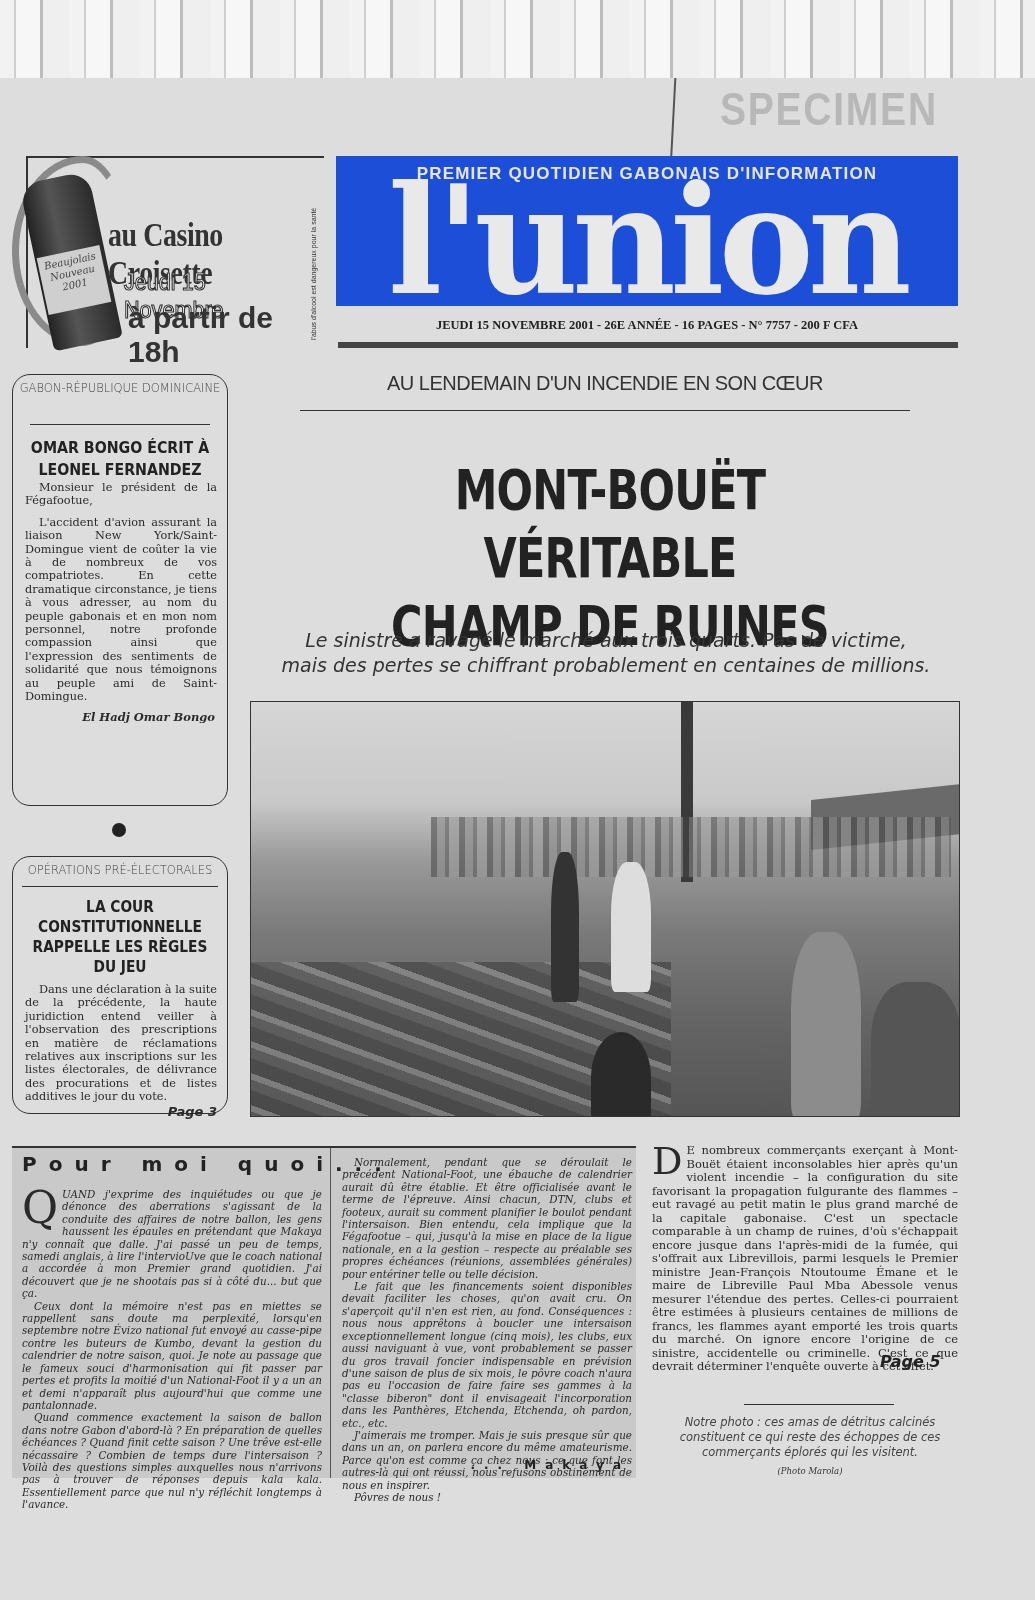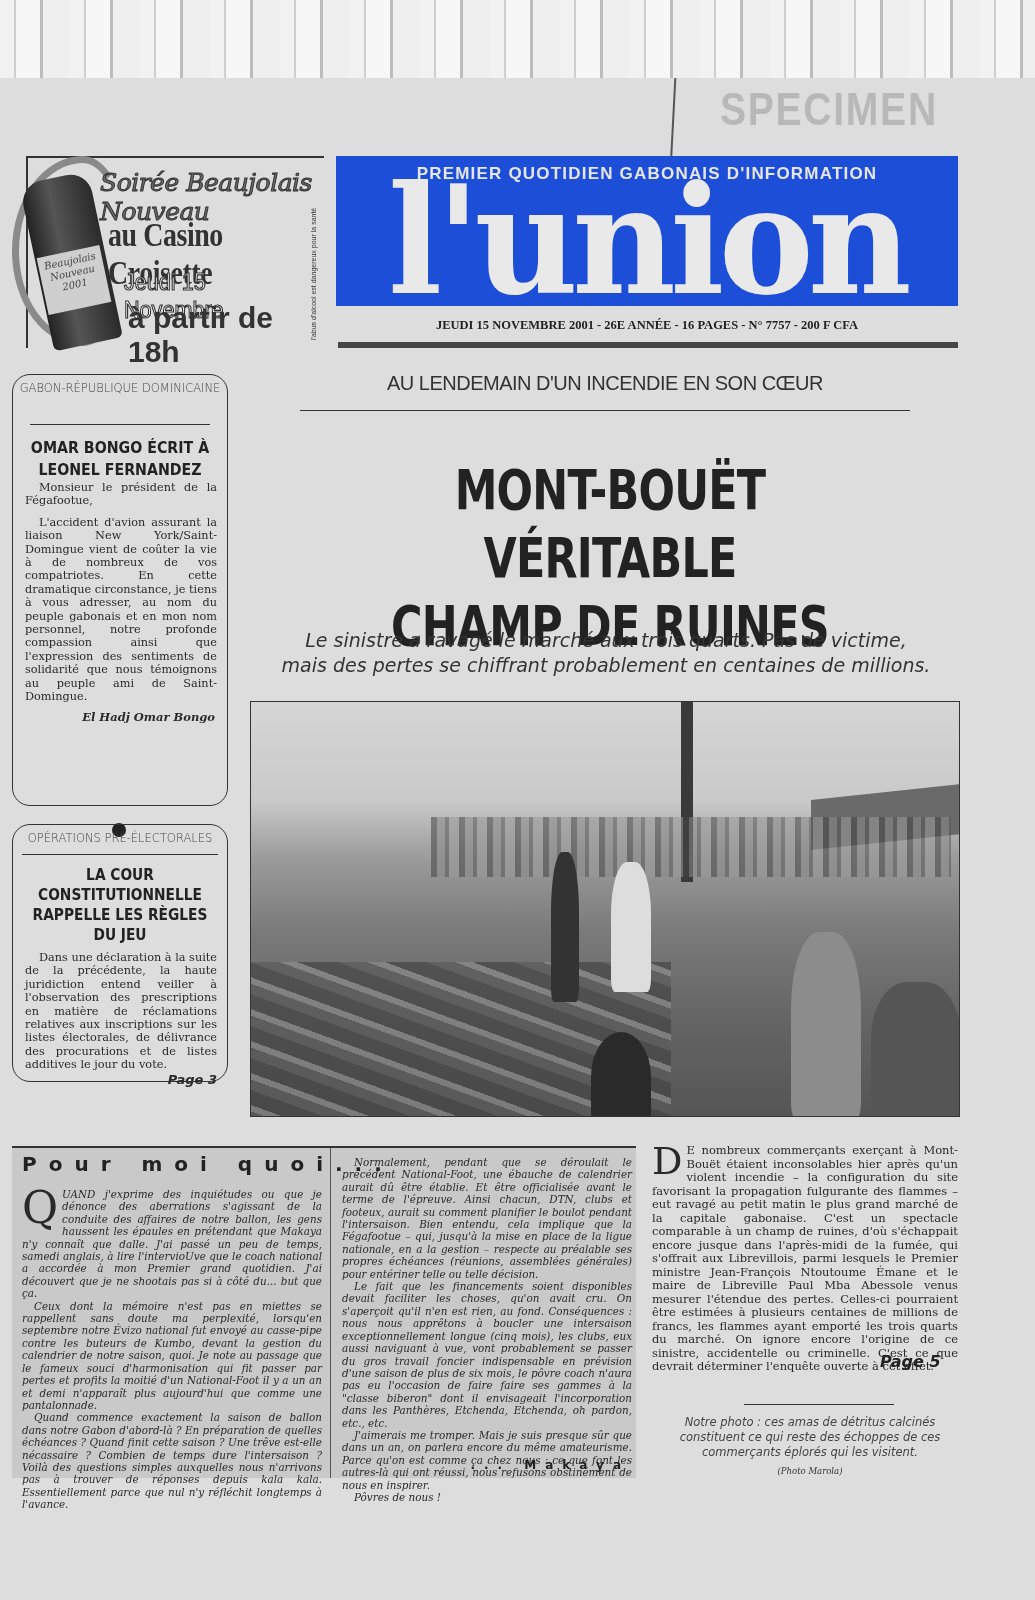--- a/index.html
+++ b/index.html
@@ -24,21 +24,21 @@
   .mast{left:336px;top:156px;width:622px;height:150px;background:#1d4ed8;}
   .mast-sub{position:absolute;left:0;top:8px;width:622px;text-align:center;color:#e6e6e6;font-family:"Liberation Sans",sans-serif;font-weight:bold;font-size:17px;letter-spacing:1.2px;}
   .mast-logo{position:absolute;left:6px;top:14px;width:610px;text-align:center;color:#e9e9e9;font-family:"DejaVu Serif",serif;font-weight:bold;font-size:150px;line-height:140px;letter-spacing:-6px;transform:scaleX(0.95);}
   .mast-date{left:336px;top:318px;width:622px;text-align:center;font-family:"Liberation Serif",serif;font-weight:bold;font-size:12.5px;color:#222;}
   .mast-rule{left:338px;top:342px;width:620px;height:6px;background:#444;}
   .stamp{left:720px;top:82px;font-family:"Liberation Sans",sans-serif;font-weight:bold;font-size:46px;color:rgba(140,140,140,0.45);letter-spacing:2px;transform:scaleX(0.85);transform-origin:left;}
   .pen-line{left:672px;top:78px;width:2px;height:90px;background:#555;transform:rotate(3deg);}
   
   .box{border:1.5px solid #333;border-radius:18px;box-sizing:border-box;}
   .box1{left:12px;top:374px;width:216px;height:432px;}
-  .box2{left:12px;top:824px;width:216px;height:258px;}
+  .box2{left:12px;top:856px;width:216px;height:258px;}
   .kicker{text-align:center;font-family:"DejaVu Sans",sans-serif;font-size:11.5px;line-height:15px;color:#444;font-weight:300;}
   .hr{height:1px;background:#333;margin:0 auto;}
   .box-head{text-align:center;font-family:"DejaVu Sans",sans-serif;font-weight:bold;font-size:16.5px;line-height:22px;color:#222;transform:scaleX(0.86);}
   .box-body{font-family:"DejaVu Serif",serif;font-size:11.3px;line-height:13.4px;text-align:justify;color:#2a2a2a;padding:0 10px 0 12px;hyphens:auto;}
   .box-body p{margin:0;text-indent:14px;}
   .sig{text-align:right;font-style:italic;font-weight:bold;font-size:11.5px;padding-right:12px;margin-top:6px;}
   .page-ref{text-align:right;font-family:"DejaVu Sans",sans-serif;font-weight:bold;font-style:italic;font-size:13px;padding-right:10px;}
   .bullet{left:112px;top:823px;width:14px;height:14px;border-radius:50%;background:#222;}
   
   .m-kicker{left:250px;top:372px;width:710px;text-align:center;font-family:Liberation Sans, sans-serif;font-size:20px;font-weight:300;color:#333;letter-spacing:-0.5px;}
@@ -76,21 +76,20 @@
 <div class="paper"></div>
 
 <div class="abs pen-line"></div>
 <div class="abs stamp">SPECIMEN</div>
 
 <div class="abs ad">
   <div class="ad-frame"></div>
   <div class="ad-swoosh"></div>
   <div class="ad-bottle"></div>
   <div class="ad-label">Beaujolais Nouveau 2001</div>
-  <div class="ad-t1">Soirée Beaujolais Nouveau</div>
   <div class="ad-t2">au Casino Croisette</div>
   <div class="ad-t3">Jeudi 15 Novembre</div>
   <div class="ad-t4">à partir de 18h</div>
   <div class="ad-legal">l'abus d'alcool est dangereux pour la santé</div>
 </div>
 
 <div class="abs mast">
   <div class="mast-sub">PREMIER QUOTIDIEN GABONAIS D'INFORMATION</div>
   <div class="mast-logo">l'union</div>
 </div>

